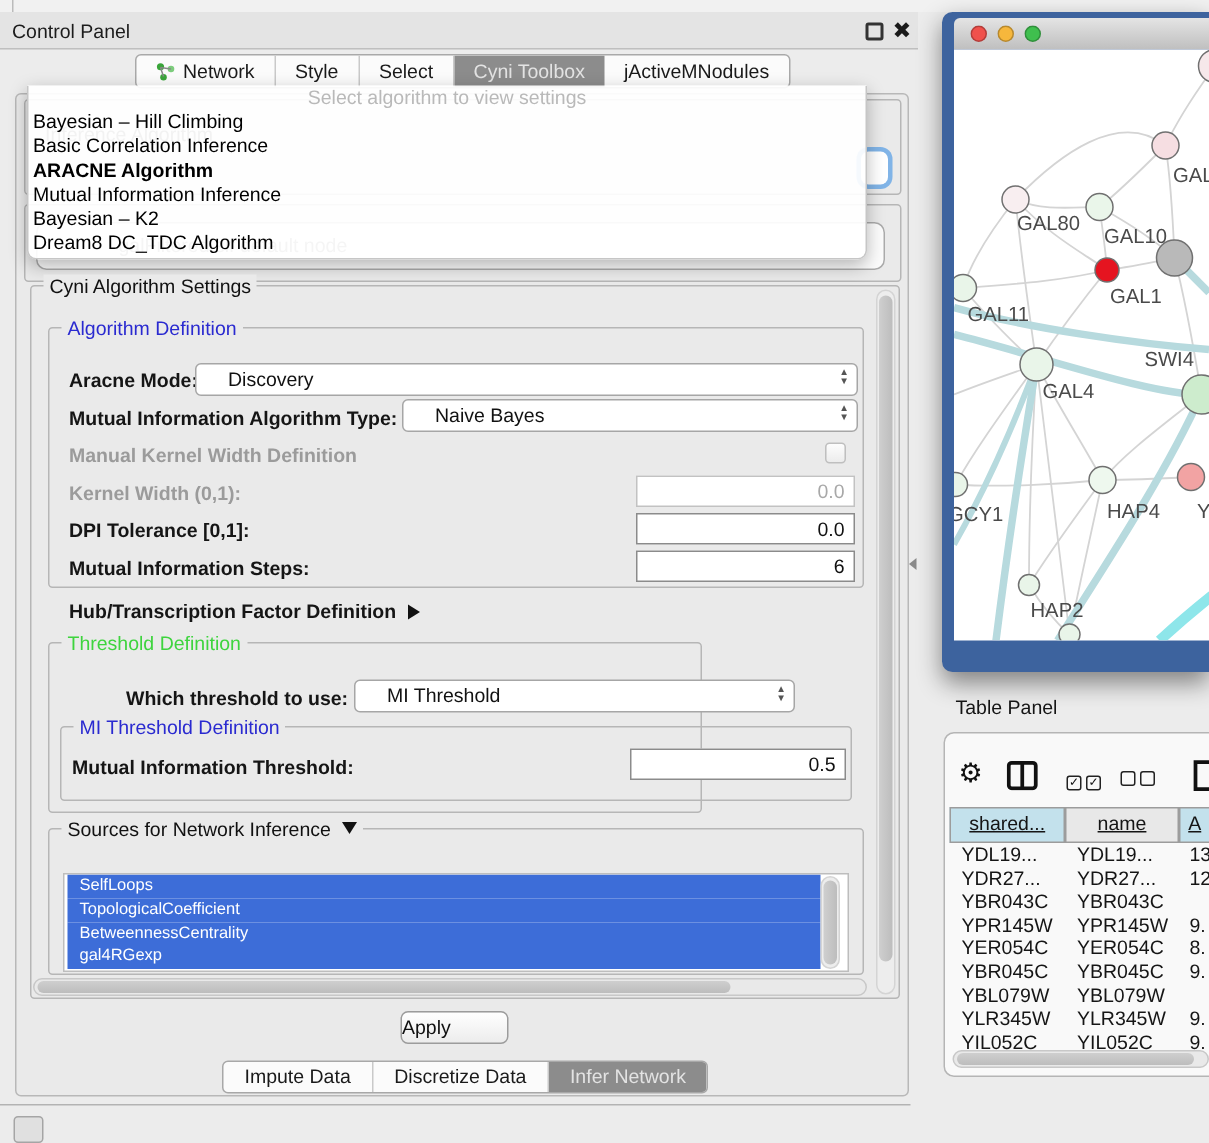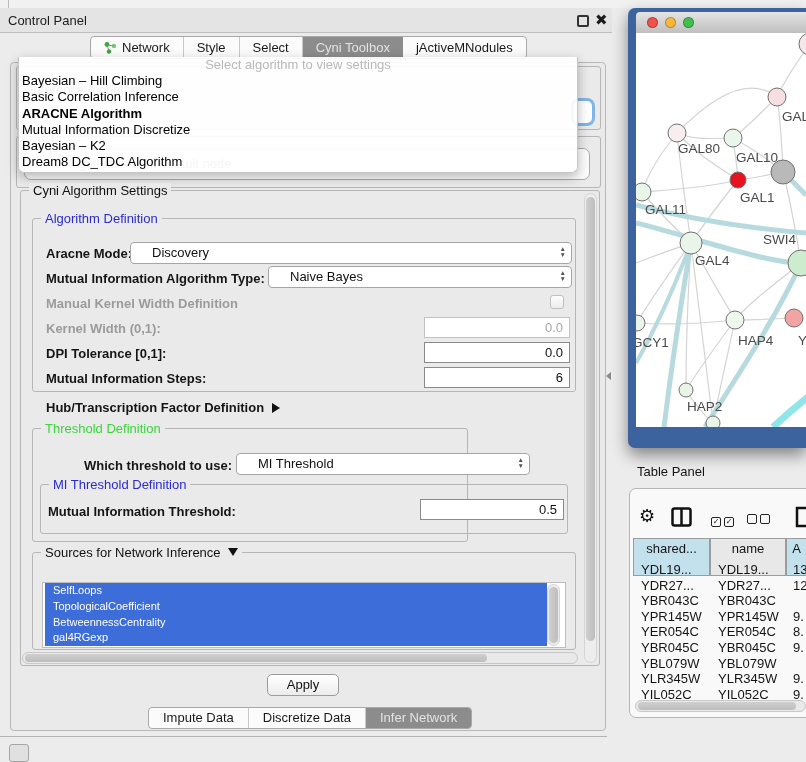--- a/index.html
+++ b/index.html
@@ -65,21 +65,21 @@
 
   .vsb { background:#ededed; border:1px solid #d4d4d4; border-radius:7px; }
   .vsb .thumb { position:absolute; left:1px; width:9px; background:linear-gradient(90deg,#cfcfcf,#bdbdbd); border-radius:5px; }
   .hsb { background:#e9e9e9; border:1px solid #c8c8c8; border-radius:6px; }
   .hsb .thumb { position:absolute; top:1px; height:8px; background:linear-gradient(#cfcfcf,#bdbdbd); border-radius:4px; }
 
   .attr-list { background:#fff; border:1px solid #bdbdbd; overflow:hidden; }
   .attr-it { height:15.8px; line-height:15.8px; color:#fff; font-size:11px; padding-left:8px; margin:0 18px 0 2px; }
 
   .btn { background:linear-gradient(#ffffff,#ececec); border:1px solid #9c9c9c; border-radius:5px;
-         font-size:13px; color:#111; text-align:center; line-height:20px; }
+         font-size:13px; color:#111; text-align:left; line-height:20px; }
 
   .btabbar { left:148px; top:707px; height:22px; background:#fbfbfb; border:1px solid #a8a8a8; border-radius:4px;
              display:flex; overflow:hidden; }
   .btab { padding:0 14px; line-height:20px; font-size:13px; color:#1a1a1a; border-right:1px solid #c9c9c9; white-space:nowrap;}
   .btab:last-child{border-right:none;}
   .btab.sel { background:#8c8c8c; color:#e3e3e3; }
 
   .divider { left:0; top:736px; width:607px; height:1px; background:#b3b3b3; }
   .mini-btn { left:9px; top:744px; width:20px; height:18px; background:#e0e0e0; border:1px solid #a5a5a5; border-radius:3px; }
   .resize-handle { left:606px; top:372px; width:0; height:0; border-top:4px solid transparent;
@@ -93,22 +93,22 @@
   .light { width:11px; height:11px; border-radius:50%; border:1px solid rgba(0,0,0,.25); }
   .net-canvas { left:636px; top:33px; width:170px; height:394px; background:#fff; overflow:hidden; }
 
   
   .tp-title { left:637px; top:464px; font-size:13px; color:#151515; }
   .table-box { left:629px; top:488px; width:200px; height:230px; background:#f9f9f9;
                border:1px solid #b5b5b5; border-radius:7px; }
   .tbar-icon { position:absolute; color:#111; }
   .pairbox { display:inline-block; width:10px; height:10px; border:1.5px solid #222; border-radius:2px;
              margin-right:3px; font-size:8px; line-height:8px; text-align:center; font-weight:bold; }
-  .thead-cell { position:absolute; top:538px; height:38px; border:1px solid #9c9c9c; font-size:13px;
-                text-align:center; line-height:20px; color:#151515; overflow:hidden; }
+  .thead-cell { position:absolute; top:538px; height:24px; border:1px solid #9c9c9c; font-size:13px;
+                text-align:center; line-height:20px; color:#151515; overflow:hidden;text-decoration:underline; }
   .trow-cell { position:absolute; font-size:13px; color:#151515; white-space:nowrap; overflow:hidden; }
 </style>
 </head>
 <body>
 
 <div class="abs top-strip"></div>
 <div class="abs top-tick"></div>
 <div class="abs titlebar">
   <span class="title">Control Panel</span>
 </div>
@@ -147,21 +147,21 @@
 <div class="abs ghost-label" style="left:30px;top:82px;">Inference Algorithm</div>
 <div class="abs combo2">galFiltered.sif default node</div>
 <div class="abs focus-sliver"></div>
 
 <div class="abs popup">
   <div class="ph">Select algorithm to view settings</div>
   <div id="dd-items">
       <div class="it">Bayesian – Hill Climbing</div>
       <div class="it">Basic Correlation Inference</div>
       <div class="it b">ARACNE Algorithm</div>
-      <div class="it">Mutual Information Discretize</div>
+      <div class="it">Mutual Information Inference</div>
       <div class="it">Bayesian – K2</div>
       <div class="it">Dream8 DC_TDC Algorithm</div>
     </div>
 </div>
 
 <div class="abs group-box" style="left:20px;top:190px;width:580px;height:476px;background:#eaeaea;">
   <span class="gtitle">Cyni Algorithm Settings</span>
 </div>
 
 <div class="abs group-box" style="left:32px;top:218px;width:544px;height:174px;">

